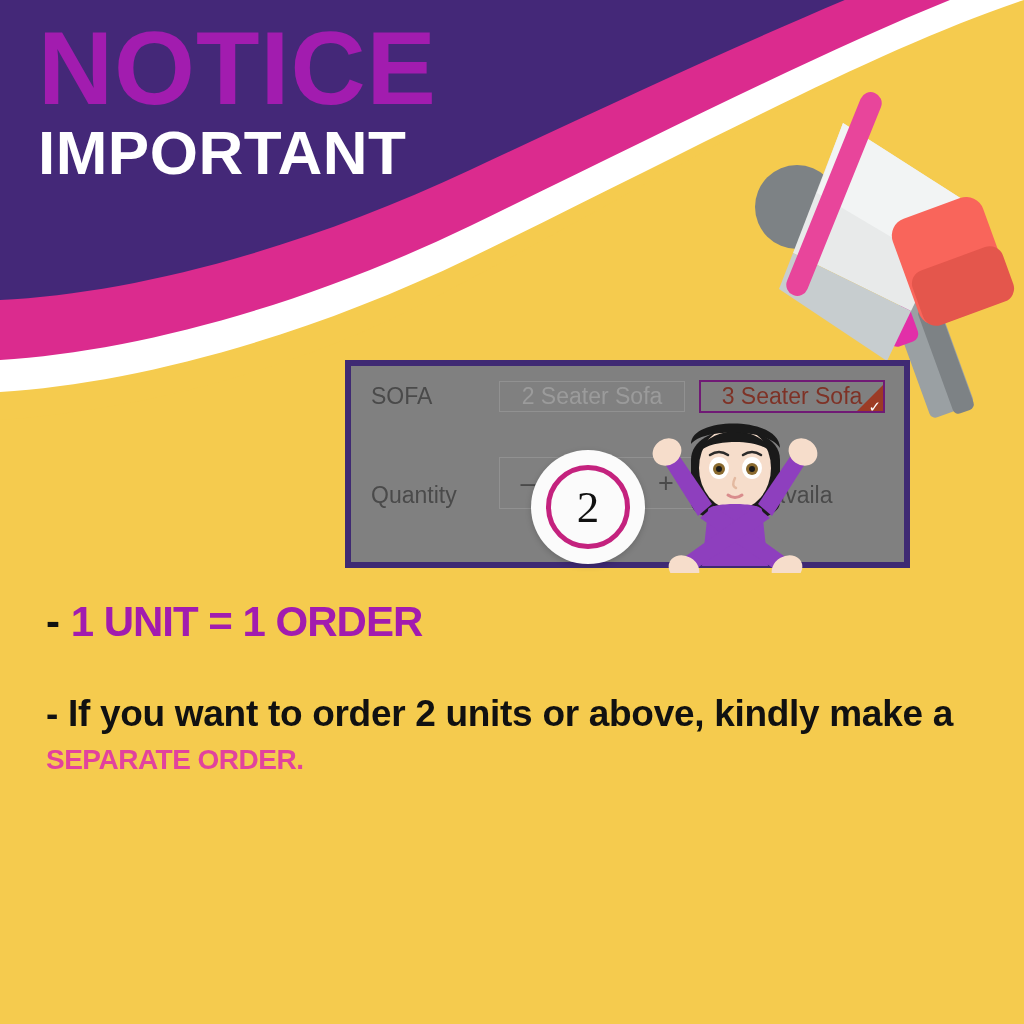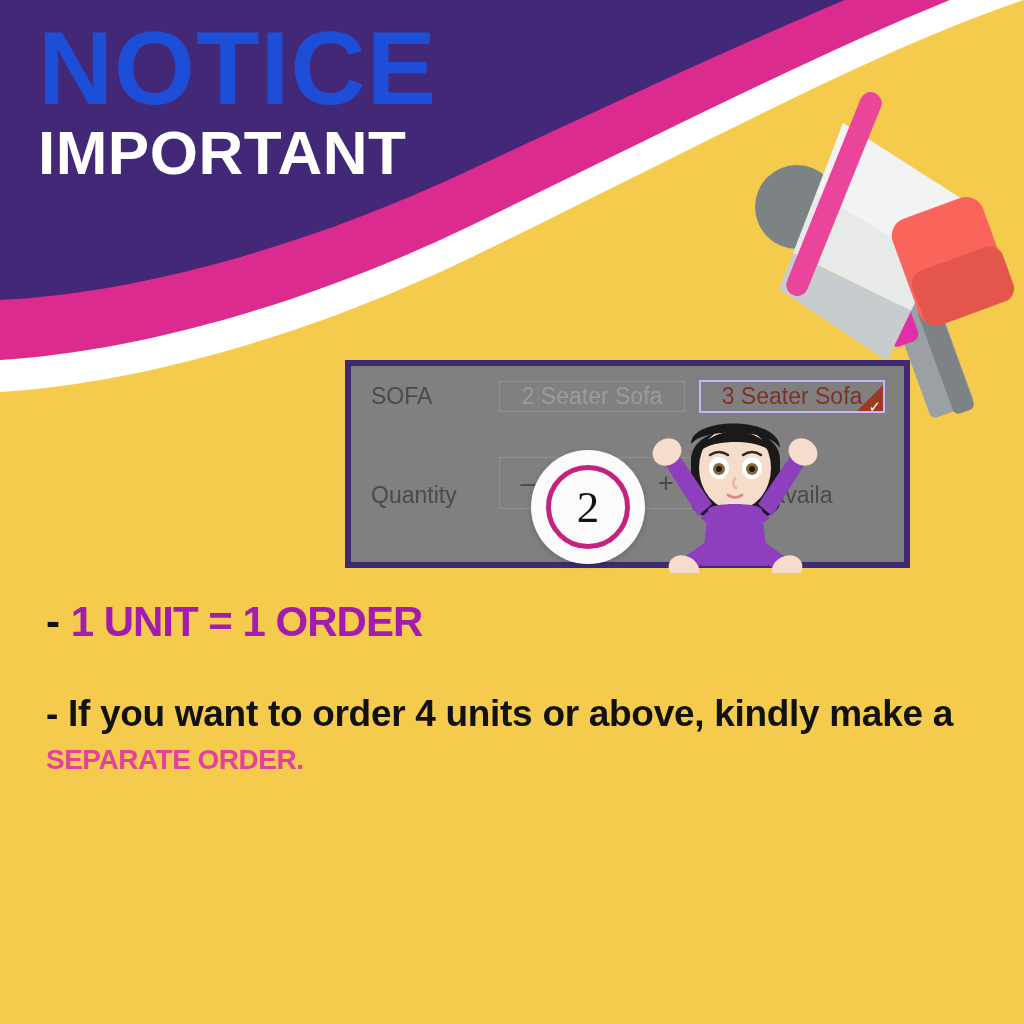--- a/index.html
+++ b/index.html
@@ -36,21 +36,21 @@
 
   .title-block {
     position: absolute;
     left: 38px;
     top: 18px;
     z-index: 5;
     line-height: 1;
   }
   .title-main {
     display: block;
-    color: #1d4ed8;
+    color: #a21caf;
     font-size: 104px;
     font-weight: bold;
     letter-spacing: 1px;
     line-height: 0.98;
     margin: 0;
     padding: 0;
   }
   .title-sub {
     display: block;
     color: #ffffff;
@@ -117,21 +117,21 @@
     font-size: 23px;
     padding: 1px 14px;
     white-space: nowrap;
     background: transparent;
     margin-right: 14px;
     min-width: 186px;
     text-align: center;
   }
   .opt-btn.selected {
     position: relative;
-    border: 2px solid #c4b5fd;
+    border: 2px solid #701a75;
     color: #7E3226;
     overflow: hidden;
   }
   .opt-corner {
     position: absolute;
     right: 0;
     bottom: 0;
     width: 0;
     height: 0;
     border-style: solid;
@@ -350,20 +350,20 @@
   </div>
 
   <div class="copy">
 
     <p class="line-headline">
       <span>-</span>
       <span class="pink">1 UNIT = 1 ORDER</span>
     </p>
 
     <p class="para">
-      <span>- If you want to order 4 units or above, kindly make a</span>
+      <span>- If you want to order 2 units or above, kindly make a</span>
       <span class="pink-em">SEPARATE ORDER.</span>
     </p>
 
 
   </div>
 
 </div>
 
 </body></html>

